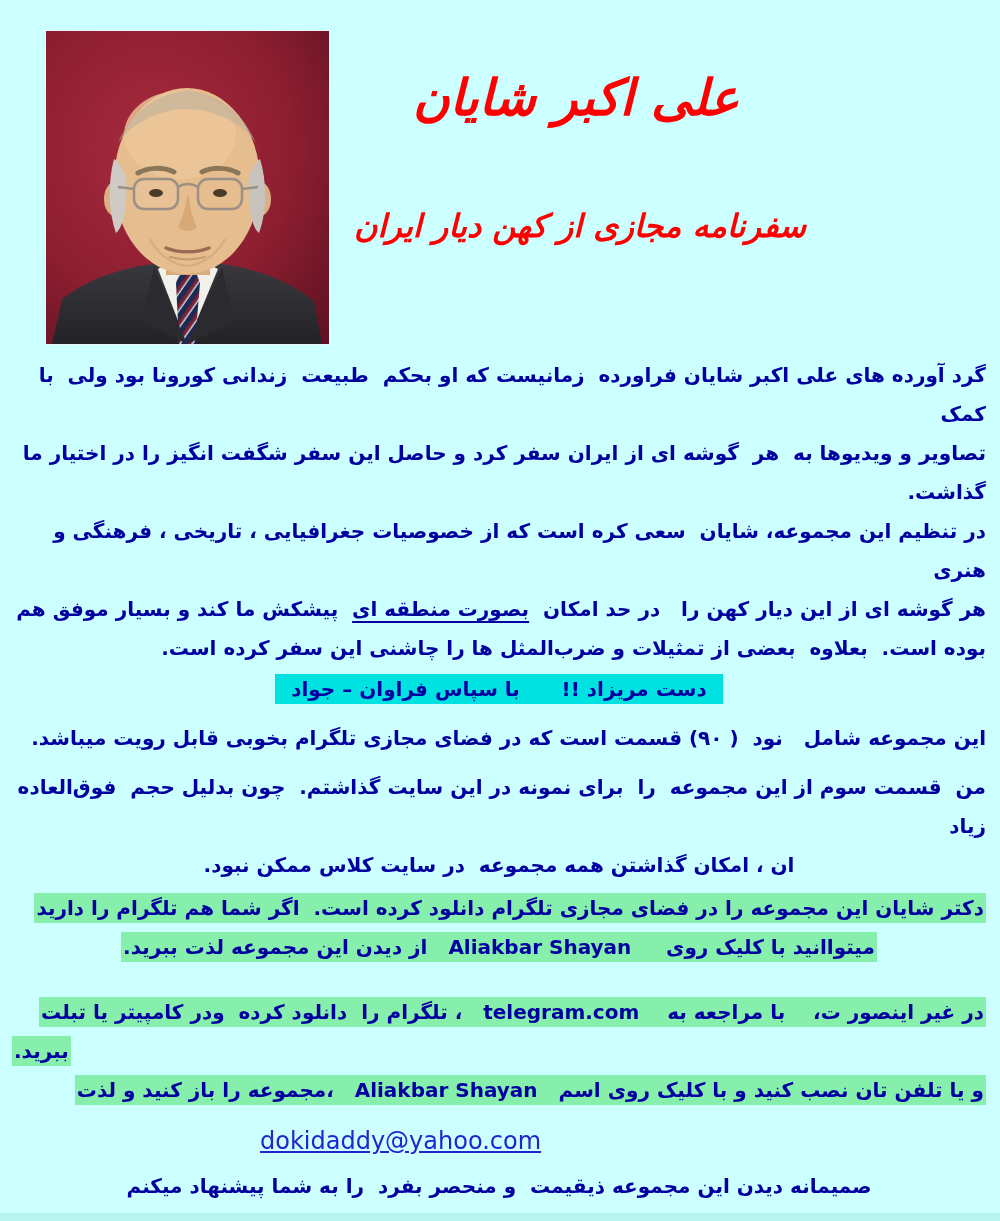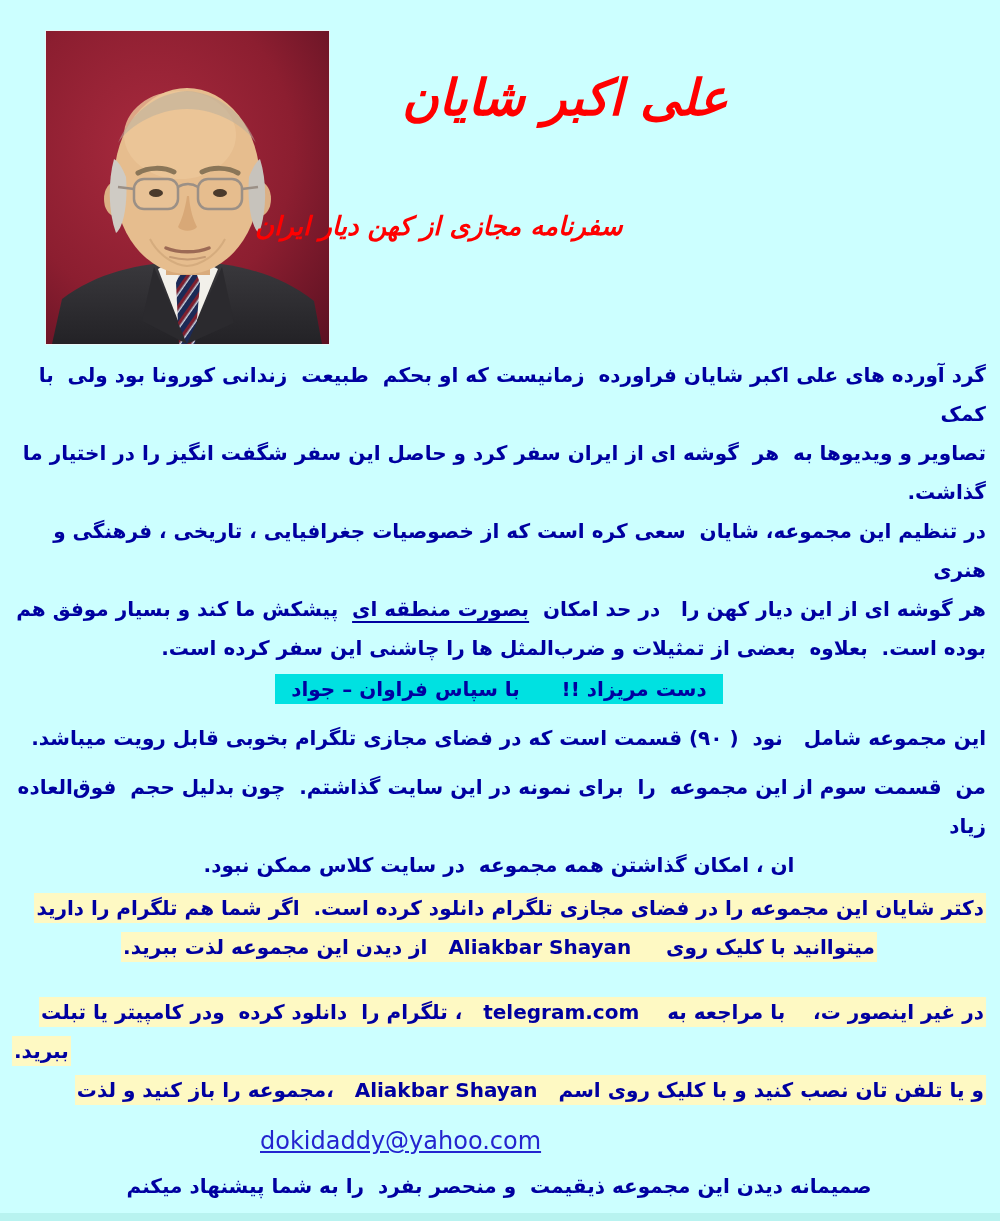--- a/index.html
+++ b/index.html
@@ -9,28 +9,28 @@
     font-family:"DejaVu Sans",sans-serif;
   }
   
   .photo{
     position:absolute;left:45px;top:30px;width:285px;height:315px;
     border:1px solid #e8f6f6;box-sizing:border-box;background:#8c1e30;
   }
   .photo svg{display:block;}
   
   .title1{
-    position:absolute;left:315px;top:48px;width:500px;height:100px;
+    position:absolute;left:326px;top:48px;width:500px;height:100px;
     text-align:center;color:#ff0000;font-weight:bold;font-style:italic;
     font-size:50px;line-height:100px;white-space:nowrap;
   }
   .title2{
     position:absolute;left:255px;top:186px;width:650px;height:80px;
-    text-align:left;color:#ff0000;font-weight:bold;font-style:italic;
-    font-size:26px;line-height:80px;white-space:nowrap;
+    text-align:center;color:#ff0000;font-weight:bold;font-style:italic;
+    font-size:32px;line-height:80px;white-space:nowrap;
   }
   
   .content{
     position:absolute;top:352px;left:12px;right:14px;
     direction:rtl;color:#0000a0;font-weight:bold;font-size:20px;
   }
   .line{
     line-height:39px;text-align:right;white-space:pre-wrap;
   }
   .line.center{text-align:center;}
@@ -39,21 +39,21 @@
   .p2{margin-top:0;}
   .dedication{margin-top:2px;}
   .p3{margin-top:10px;}
   .p4{margin-top:10px;}
   .p5{margin-top:4px;}
   .p6{margin-top:26px;}
   .p7{margin-top:2px;padding-left:0;}
   .p7 .line{padding-left:80px;padding-right:88px;}
   .u{text-decoration:underline;text-underline-offset:5px;}
   .hl-cyan{background:#00e1e1;padding:3px 16px;}
-  .hl-yellow{background:#fef9c3;padding:3px 2px;}
+  .hl-yellow{background:#86efac;padding:3px 2px;}
   .email-row{
     margin-top:18px;direction:ltr;text-align:left;padding-left:248px;
     line-height:26px;
   }
   .email-link{
     color:#2424cf;font-weight:normal;font-size:24px;
     text-decoration:underline;cursor:pointer;
   }
   .p8{margin-top:12px;}
   .bottom-strip{

